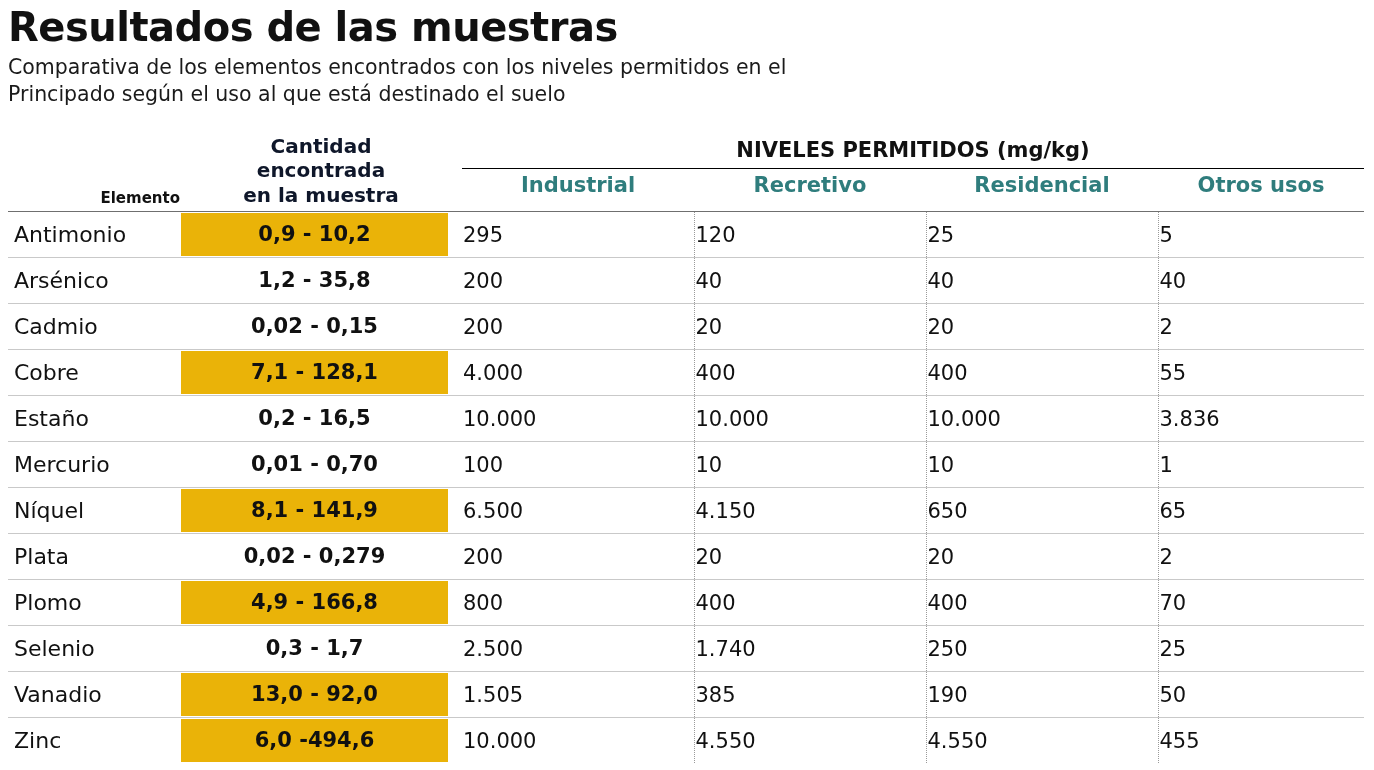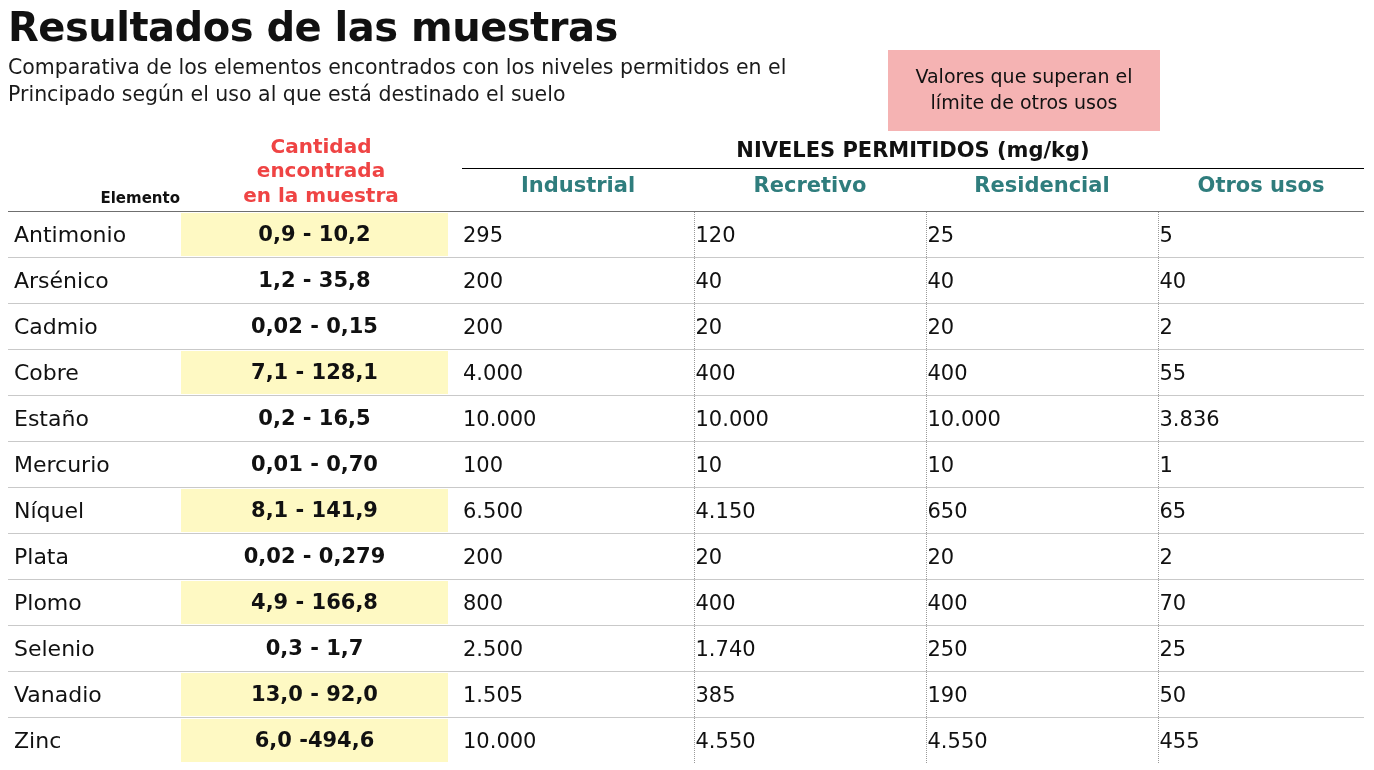--- a/index.html
+++ b/index.html
@@ -81,21 +81,21 @@
     text-align: right;
     font-size: 15px;
     font-weight: bold;
     padding: 0 0 14px 6px;
     color: #111111;
   }
   .th-found {
     text-align: center;
     font-size: 20px;
     font-weight: bold;
-    color: #ef4444;
+    color: #0f172a;
     line-height: 1.22;
     padding: 0 0 14px 0;
     margin-top: 40px;
   }
   .th-group {
     text-align: center;
     font-size: 21px;
     font-weight: bold;
     color: #111111;
     padding-bottom: 10px;
@@ -138,41 +138,40 @@
     color: #111111;
     padding-right: 14px;
   }
   td.found .cellfill {
     display: block;
     height: 43px;
     line-height: 43px;
     margin: 0 -0px;
   }
   td.found.over .cellfill {
-    background: #fef9c3;
+    background: #eab308;
     text-align: center;
   }
   td.val {
     text-align: left;
     font-size: 21px;
     color: #111111;
   }
   td.val.sep {
     border-left: 1px dotted #9a9a9a;
   }
 </style>
 </head>
 <body>
 
 <div class="page">
 
   <div class="header">
     <h1 class="title">Resultados de las muestras</h1>
     <div class="subtitle">Comparativa de los elementos encontrados con los niveles permitidos en el Principado según el uso al que está destinado el suelo</div>
-    <div class="legend-box">Valores que superan el límite de otros usos</div>
   </div>
 
   <div class="table-wrap">
     <table class="data">
       <colgroup>
         <col class="c-element">
         <col class="c-found">
         <col class="c-ind">
         <col class="c-rec">
         <col class="c-res">

